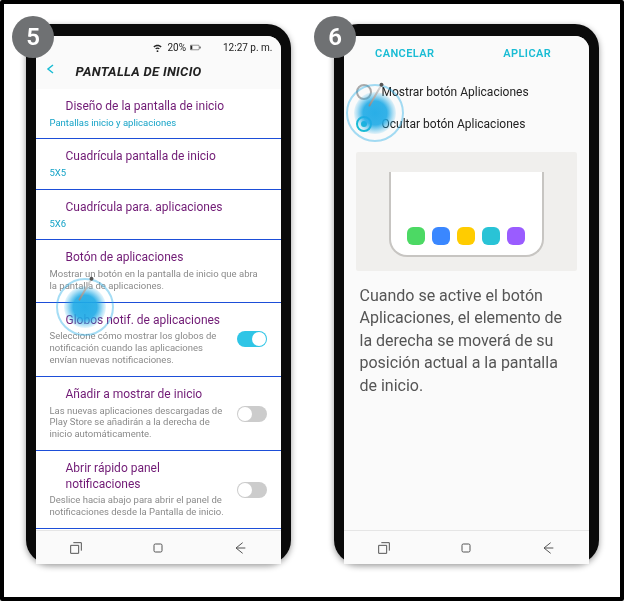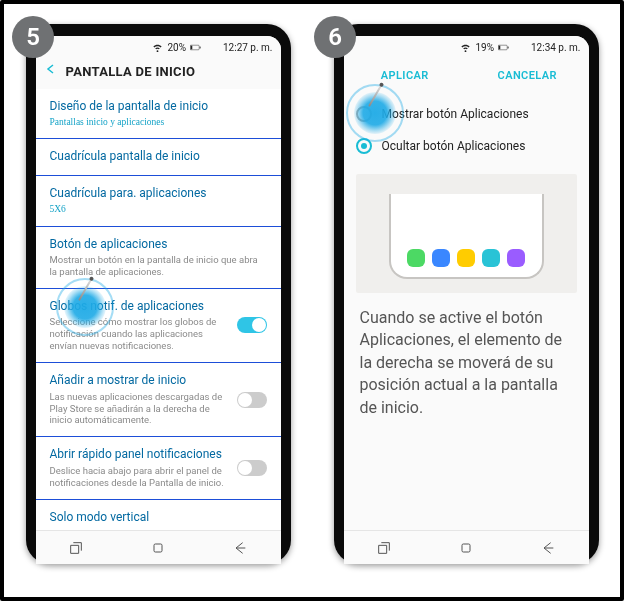--- a/index.html
+++ b/index.html
@@ -51,23 +51,24 @@
     color: #222;
     background: #fafafa;
   }
   .statusbar svg { width: 11px; height: 11px; }
   .battery { font-size: 10px; }
   .time { font-size: 10px; margin-left: 18px; }
 
   
   .appbar {
     display: flex;
-    gap: 10px;
+    gap: 20px;
     padding: 6px 10px 10px;
     background: #fafafa;
+    font-style: italic;
   }
   .appbar .back { width: 10px; height: 10px; }
   .appbar-title {
     font-size: 13px;
     font-weight: 700;
     letter-spacing: .3px;
     color: #222;
   }
   .scroll {
     flex: 1;
@@ -81,30 +82,31 @@
     display: flex;
     align-items: center;
     justify-content: space-between;
     gap: 8px;
     background: #fff;
   }
   .item:first-child { border-top: none; }
   .item-text { flex: 1; }
   .item-title {
     font-size: 12px;
-    color: #0369a1;
+    color: #701a75;
     line-height: 1.3;
+    margin-left: 16px;
   }
   .item-sub {
     font-size: 9.5px;
     color: #8a8a8a;
     line-height: 1.25;
     margin-top: 2px;
   }
-  .item-sub.link { color: #15a3c7; font-family: Liberation Serif, serif; }
+  .item-sub.link { color: #15a3c7; }
   .toggle {
     width: 30px; height: 16px;
     border-radius: 8px;
     position: relative;
     flex: 0 0 auto;
   }
   .toggle::after {
     content: "";
     position: absolute;
     width: 14px; height: 14px;
@@ -294,20 +296,21 @@
           <div class="list" id="left-list">
               <div class="item">
                 <div class="item-text">
                   <div class="item-title">Diseño de la pantalla de inicio</div>
                   <div class="item-sub link">Pantallas inicio y aplicaciones</div>
                 </div>
               </div>
               <div class="item">
                 <div class="item-text">
                   <div class="item-title">Cuadrícula pantalla de inicio</div>
+                  <div class="item-sub link">5X5</div>
                 </div>
               </div>
               <div class="item">
                 <div class="item-text">
                   <div class="item-title">Cuadrícula para. aplicaciones</div>
                   <div class="item-sub link">5X6</div>
                 </div>
               </div>
               <div class="item">
                 <div class="item-text">
@@ -361,36 +364,24 @@
             <div class="ring"></div>
             <div class="stylus"></div>
         </div>
 
       </div>
     </div>
 
     <div class="phone">
       <div class="screen">
 
-        <div class="statusbar">
-          <svg viewBox="0 0 24 24">
-              <path fill="#222" d="M12 18a2 2 0 100 4 2 2 0 000-4zm-5-4c3-3 7-3 10 0l-2 2c-2-2-4-2-6 0zm-4-4c5-5 13-5 18 0l-2 2c-4-4-10-4-14 0z"></path>
-            </svg>
-          <span class="battery">19%</span>
-          <svg viewBox="0 0 24 12">
-              <rect x="0" y="1" width="20" height="10" rx="2" fill="none" stroke="#222"></rect>
-              <rect x="1" y="2" width="4" height="8" fill="#222"></rect>
-              <rect x="21" y="4" width="2" height="4" fill="#222"></rect>
-            </svg>
-          <span class="time">12:34 p. m.</span>
-        </div>
 
         <div class="dialogbar">
+          <div>CANCELAR</div>
           <div>APLICAR</div>
-          <div>CANCELAR</div>
         </div>
 
         <div class="radio-list" id="radio-list">
             <div class="radio-row">
               <div class="radio unchecked"></div>
               <div class="radio-label">Mostrar botón Aplicaciones</div>
             </div>
             <div class="radio-row">
               <div class="radio checked"></div>
               <div class="radio-label">Ocultar botón Aplicaciones</div>

